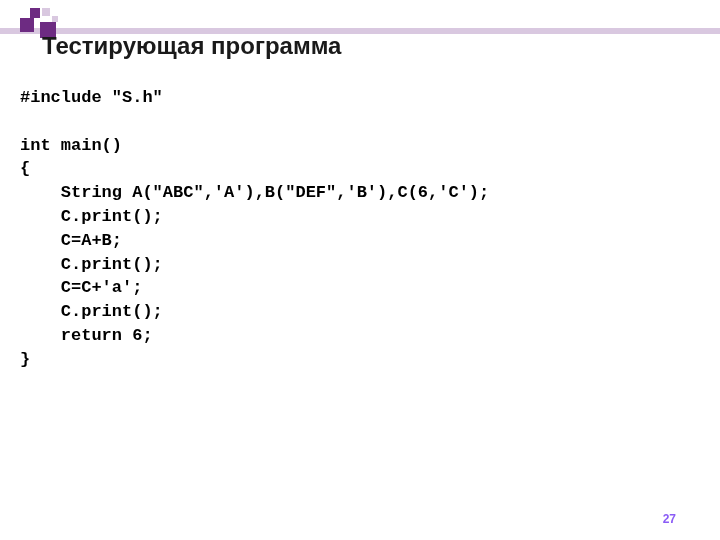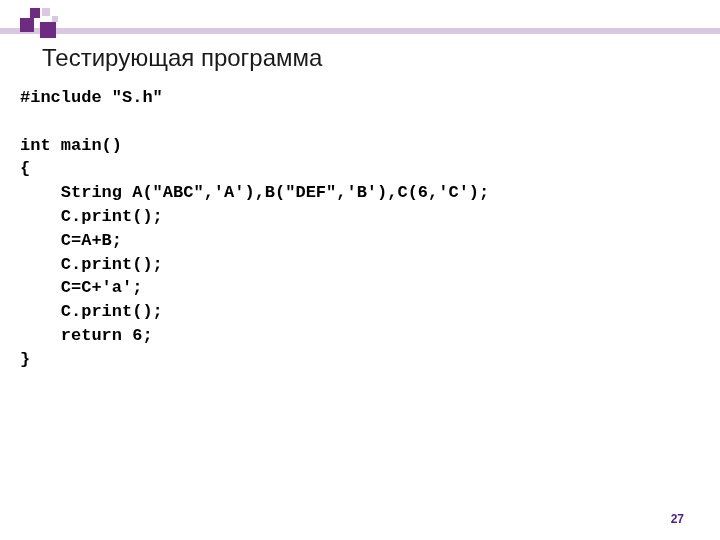--- a/index.html
+++ b/index.html
@@ -30,44 +30,44 @@
   .sq {
     position: absolute;
     background: #6d2b82;
   }
   .sq-light {
     position: absolute;
     background: #d9c8e0;
   }
   .title {
     position: absolute;
-    top: 44px;
+    top: 32px;
     left: 42px;
     font-size: 24px;
-    font-weight: normal;
+    font-weight: bold;
     color: #1a1a1a;
   }
   .code {
     position: absolute;
     top: 86px;
     left: 20px;
     font-family: "Courier New", monospace;
     font-size: 17px;
     font-weight: bold;
     color: #000;
     line-height: 1.4;
     white-space: pre;
   }
   .pagenum {
     position: absolute;
     bottom: 14px;
-    right: 36px;
+    right: 44px;
     font-size: 12px;
     font-weight: bold;
-    color: #4c1d95;
+    color: #8b5cf6;
   }
 </style>
 </head>
 <body>
 
 <div class="decoration">
   <div class="bar"></div>
   <div class="sq" style="top:0;left:30px;width:10px;height:10px"></div>
   <div class="sq-light" style="top:0;left:42px;width:8px;height:8px"></div>
   <div class="sq" style="top:10px;left:20px;width:14px;height:14px"></div>

